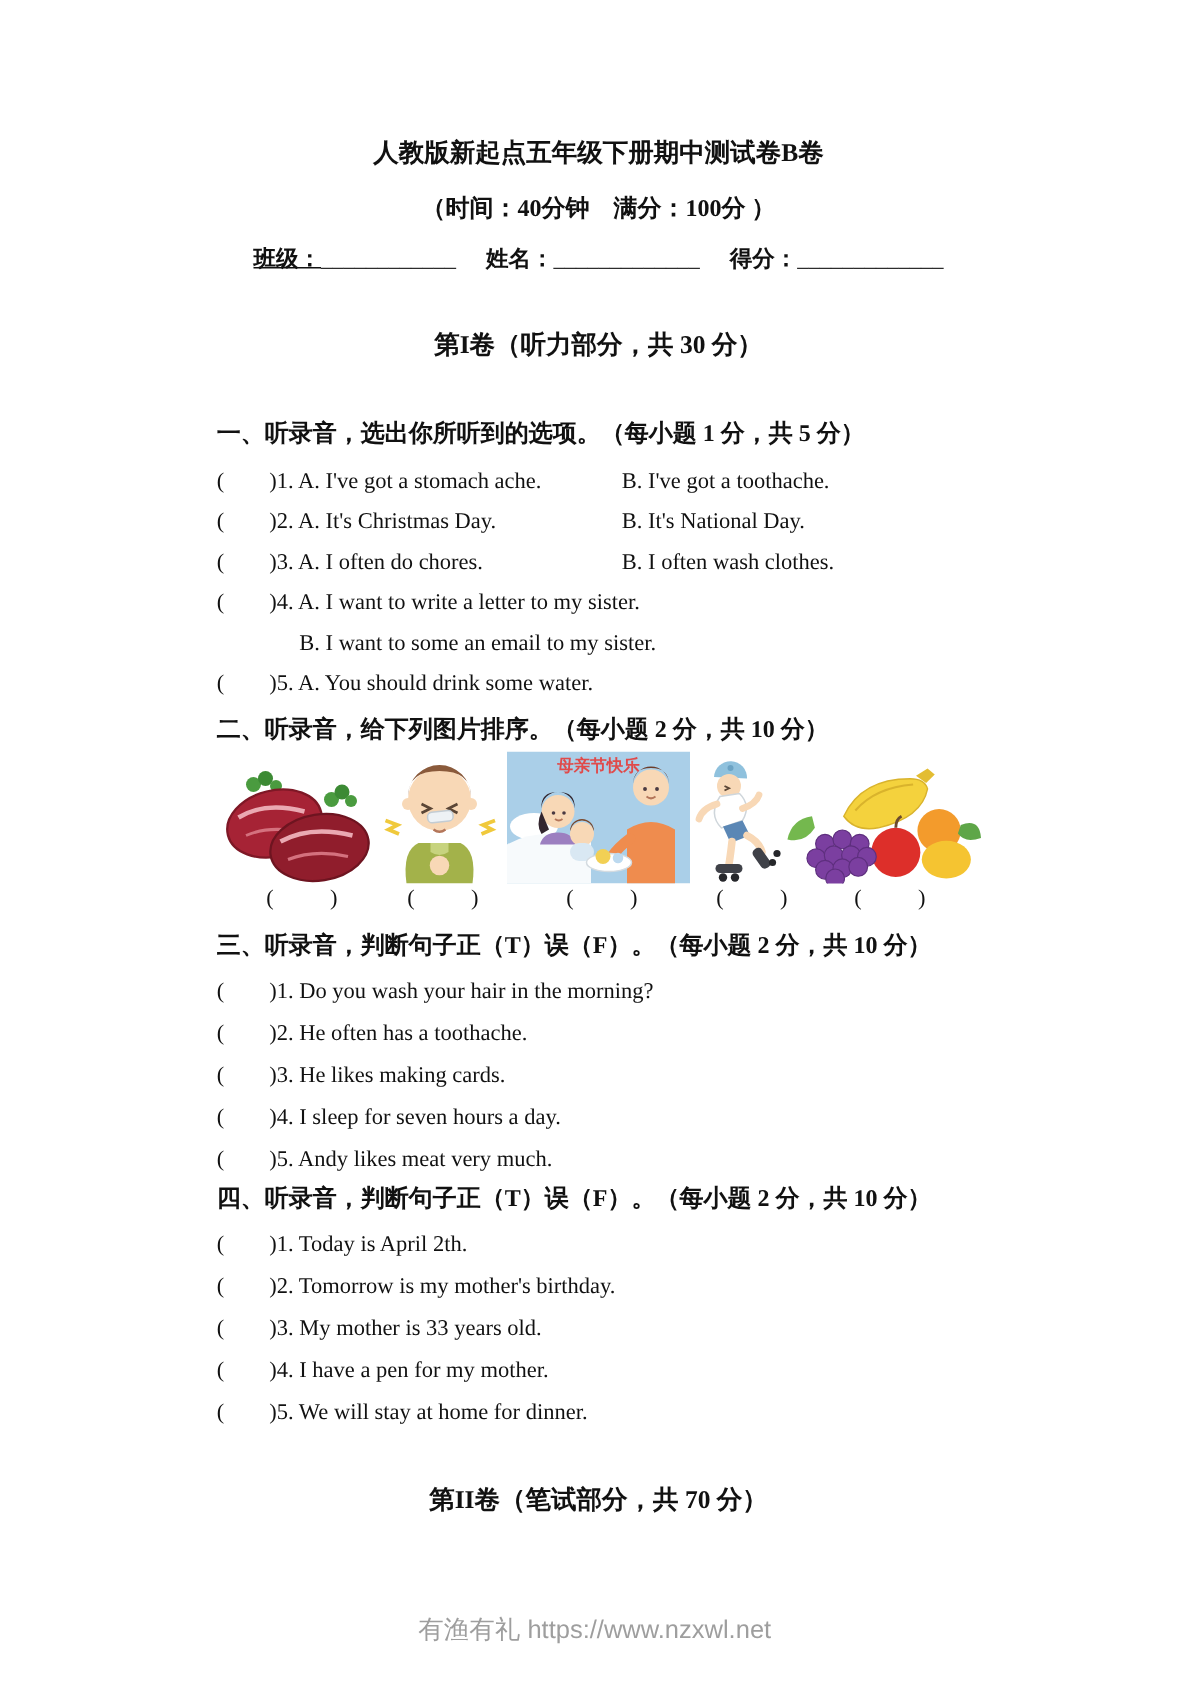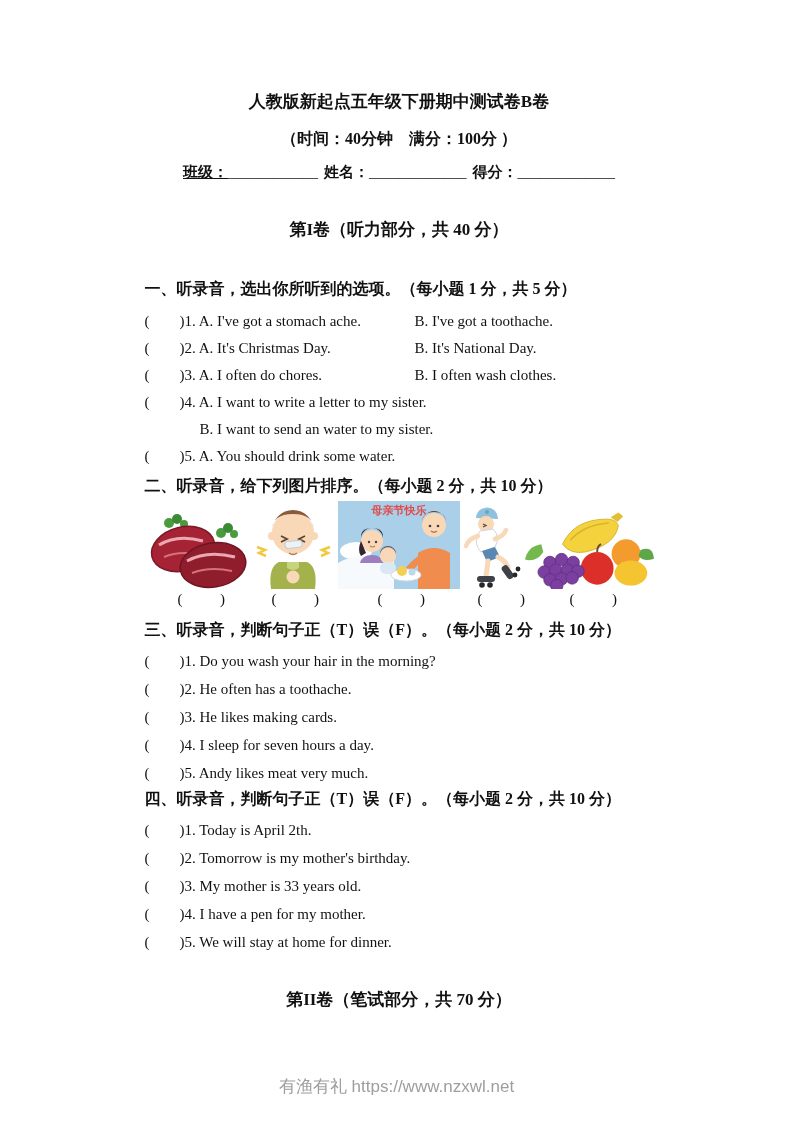--- a/index.html
+++ b/index.html
@@ -7,21 +7,21 @@
   .page {
     width:734px; height:1122px; margin:0 auto; position:relative; overflow:hidden;
     background:#ffffff; color:#111;
     font-family:"Liberation Serif","DejaVu Serif",serif;
   }
   .content { padding:0 110px 0 115px; }
   .title   { padding-top:90px; font-size:17px; font-weight:bold; text-align:center; }
   .subtitle{ margin-top:16px; font-size:16px; font-weight:bold; text-align:center; }
   .fields  { margin-top:13px; font-size:15px; font-weight:bold; text-align:center; }
   .fields .blank { font-weight:normal; }
-  .fields .label { margin-left:6px; }
+  .fields .label { margin-left:20px; }
   .fields .label:first-child { margin-left:0;text-decoration:underline; }
   .part-heading { margin-top:36px; font-size:17px; font-weight:bold; text-align:center; }
   .sec-heading  { font-size:16px; font-weight:bold; }
   #sec1-heading { margin-top:38px; }
   .q { display:flex; font-size:15px; line-height:27px; }
   .q .colA { width:270px; flex:none; }
   .q .colA.wide { width:290px; }
   .q.indent { padding-left:55px; }
   .items-1 { margin-top:8px; }
   #sec2-heading { margin-top:6px; }
@@ -46,41 +46,41 @@
 
 <div class="page">
   <div class="content">
 
     <div class="title">人教版新起点五年级下册期中测试卷B卷</div>
     <div class="subtitle">（时间：40分钟　满分：100分 ）</div>
 
     <div class="fields"><span class="label">班级：</span><span class="blank">____________</span><span class="label">姓名：</span><span class="blank">_____________</span><span class="label">得分：</span><span class="blank">_____________</span>
     </div>
 
-    <div class="part-heading">第I卷（听力部分，共 40 分）</div>
+    <div class="part-heading">第I卷（听力部分，共 30 分）</div>
 
     <div class="sec-heading" id="sec1-heading">一、听录音，选出你所听到的选项。（每小题 1 分，共 5 分）</div>
     <div class="items-1">
       <div class="q">
         <span class="colA"><span class="pre">(        )1.</span> <span>A. I've got a stomach ache.</span></span>
         <span>B. I've got a toothache.</span>
       </div>
       <div class="q">
         <span class="colA"><span class="pre">(        )2.</span> <span>A. It's Christmas Day.</span></span>
         <span>B. It's National Day.</span>
       </div>
       <div class="q">
         <span class="colA"><span class="pre">(        )3.</span> <span>A. I often do chores.</span></span>
         <span>B. I often wash clothes.</span>
       </div>
       <div class="q">
         <span><span class="pre">(        )4.</span> <span>A. I want to write a letter to my sister.</span></span>
       </div>
       <div class="q indent">
-        <span>B. I want to send an water to my sister.</span>
+        <span>B. I want to some an email to my sister.</span>
       </div>
       <div class="q">
         <span class="colA wide"><span class="pre">(        )5.</span> <span>A. You should drink some water.</span></span>
       </div>
     </div>
 
     <div class="sec-heading" id="sec2-heading">二、听录音，给下列图片排序。（每小题 2 分，共 10 分）</div>
     <div class="pictures">
 
       <svg width="105" height="78" viewBox="0 0 105 78">

